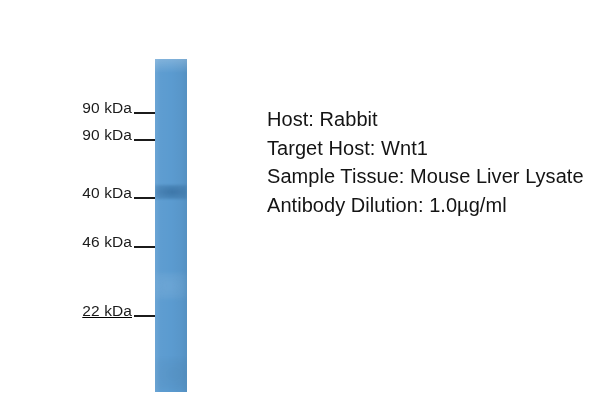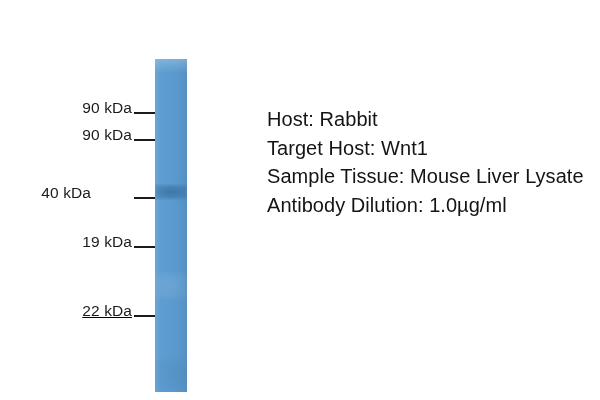--- a/index.html
+++ b/index.html
@@ -142,27 +142,27 @@
     <div class="ladder-row" style="top:55px;">
       <span class="ladder-label">90 kDa</span>
       <span class="ladder-tick"></span>
     </div>
 
     <div class="ladder-row" style="top:82px;">
       <span class="ladder-label">90 kDa</span>
       <span class="ladder-tick"></span>
     </div>
 
-    <div class="ladder-row" style="top:140px;gap:41px;">
+    <div class="ladder-row" style="top:140px;">
       <span class="ladder-label">40 kDa</span>
       <span class="ladder-tick"></span>
     </div>
 
     <div class="ladder-row" style="top:189px;">
-      <span class="ladder-label">19 kDa</span>
+      <span class="ladder-label">46 kDa</span>
       <span class="ladder-tick"></span>
     </div>
 
     <div class="ladder-row" style="top:258px;text-decoration:underline;">
       <span class="ladder-label">22 kDa</span>
       <span class="ladder-tick"></span>
     </div>
 
   </div>
 

